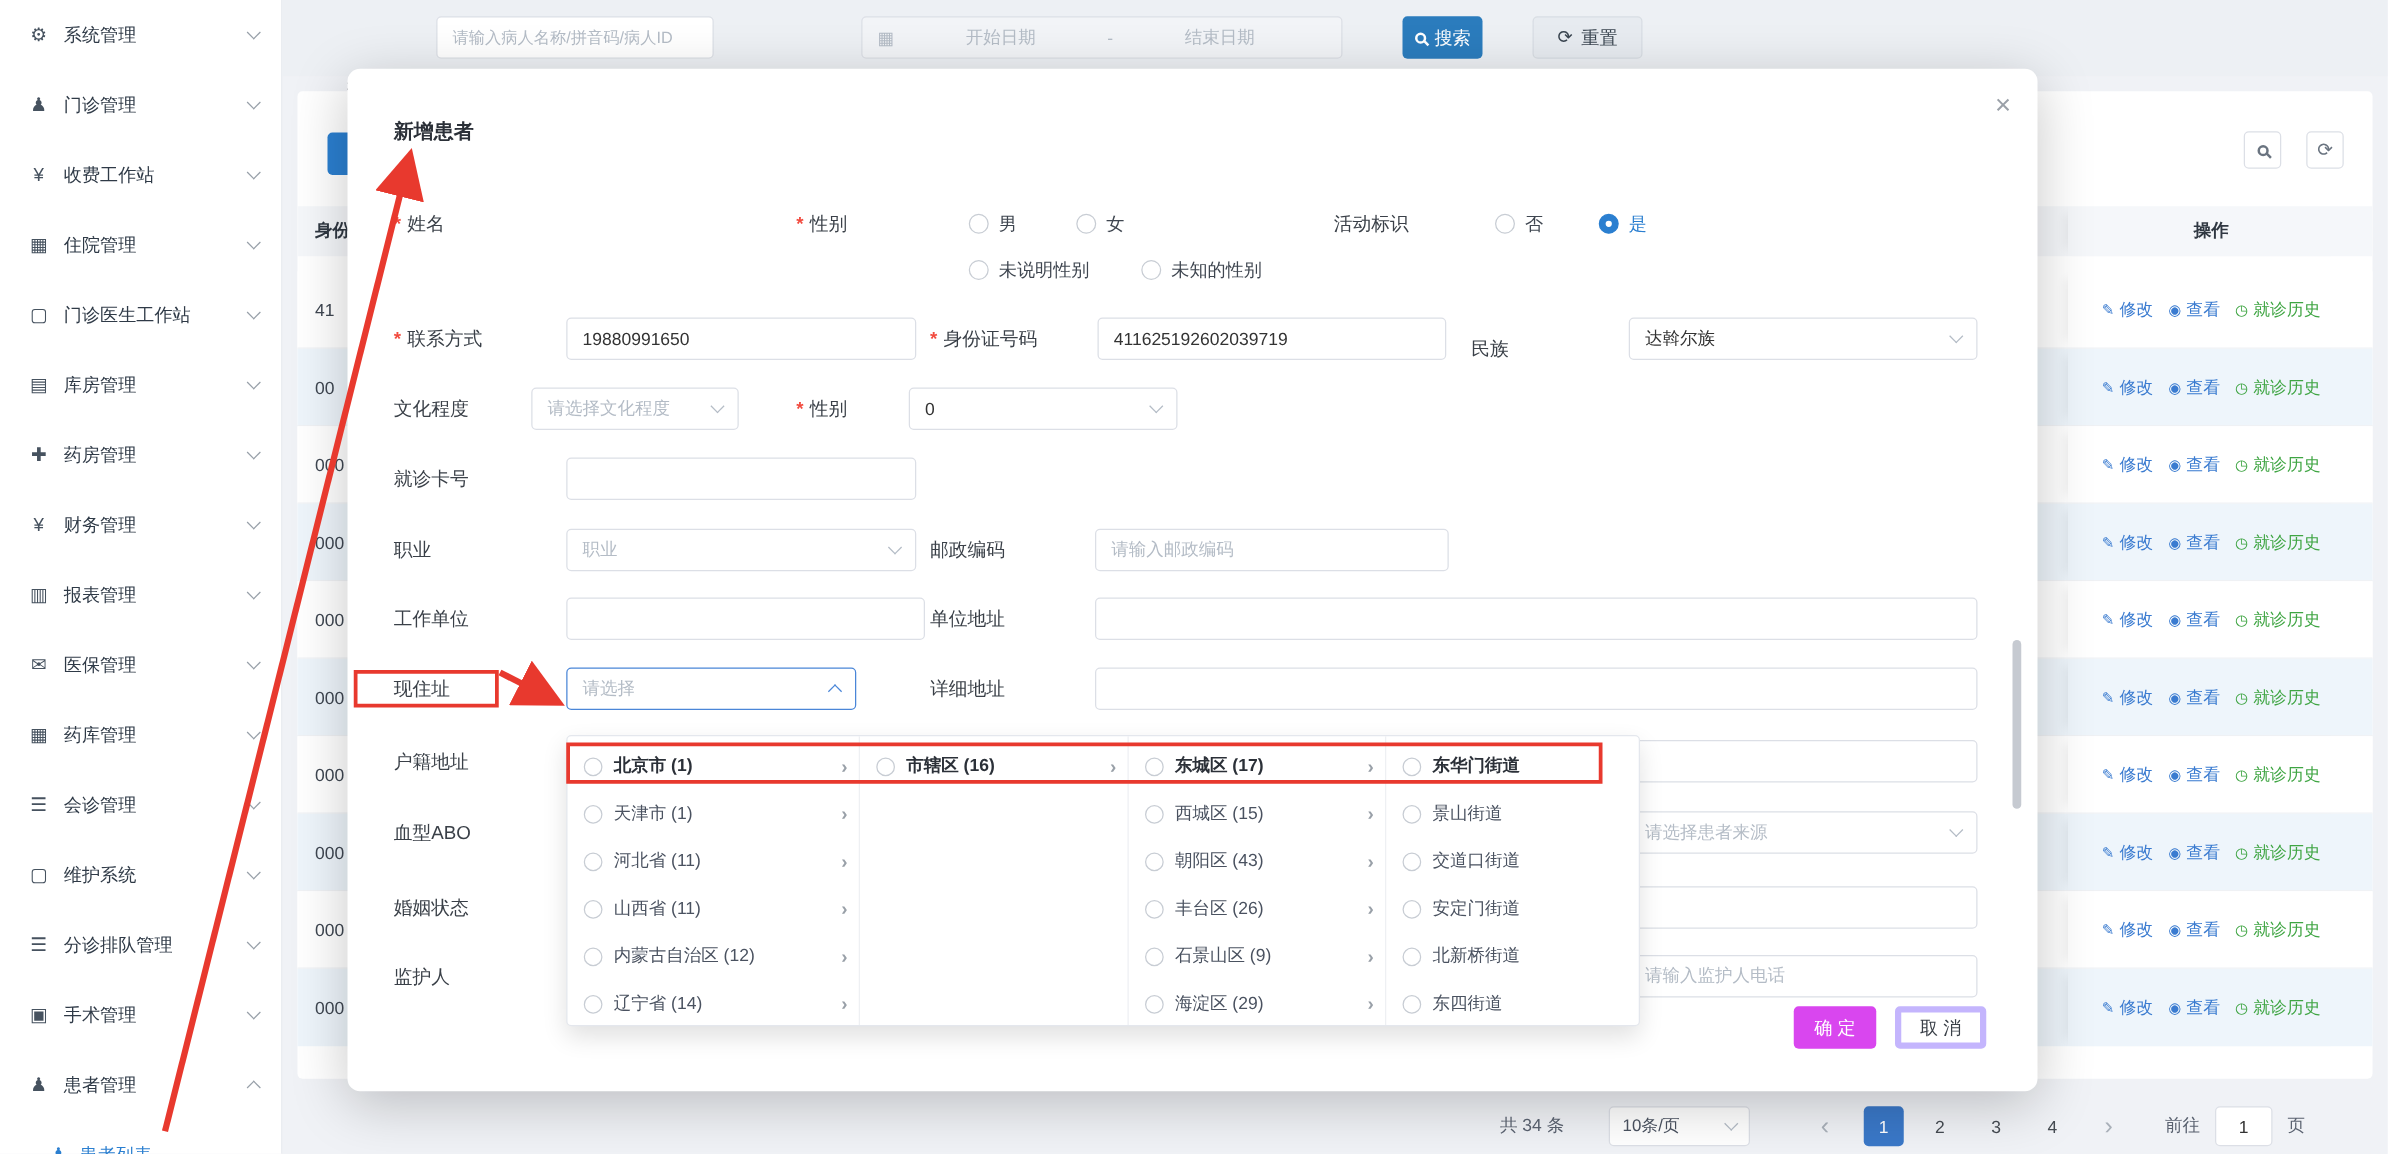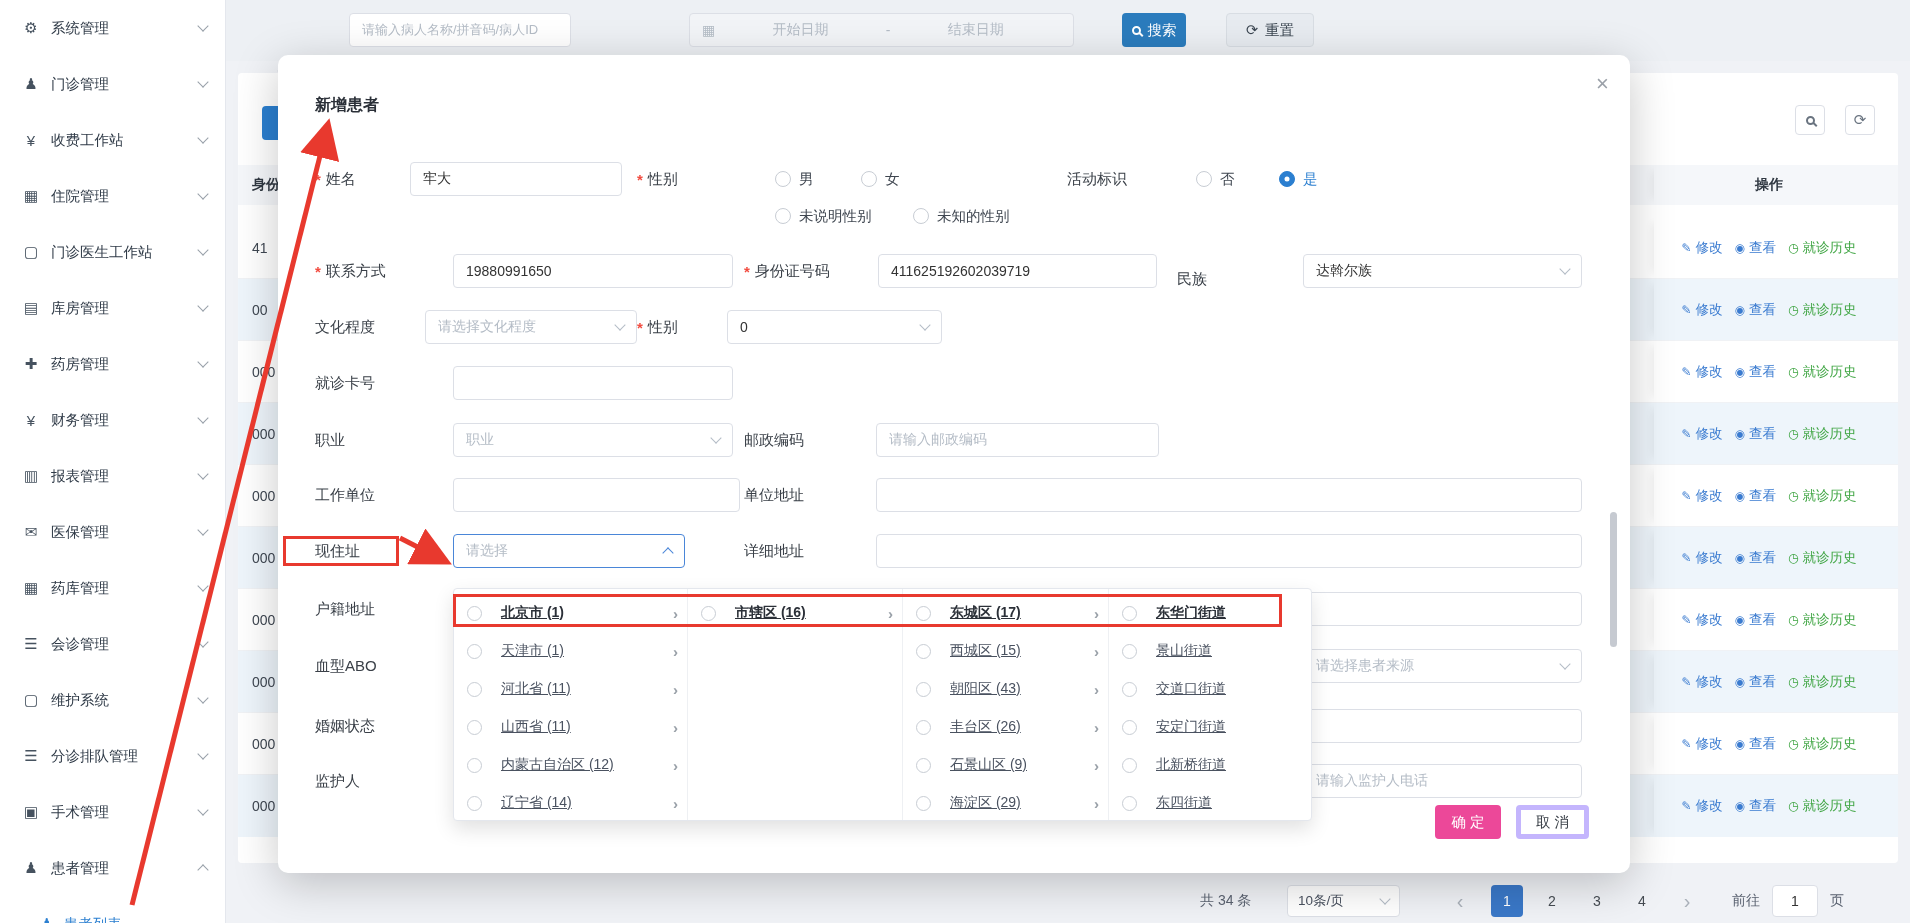--- a/index.html
+++ b/index.html
@@ -89,32 +89,32 @@
   .radio { position:absolute; height:34px; display:flex; align-items:center; gap:8px;
     font-size:14.5px; color:#3f4650; cursor:pointer; }
   .radio .c { width:16px; height:16px; border:1.5px solid #c8cdd4; border-radius:50%;
     background:#fff; flex:none; }
   .radio.on { color:#2b7fd0; }
   .radio.on .c { background:#2b7fd0; border-color:#2b7fd0; position:relative; }
   .radio.on .c::after { content:""; position:absolute; left:50%; top:50%; width:5px; height:5px;
     border-radius:50%; background:#fff; transform:translate(-50%,-50%); }
   .m-btn { position:absolute; height:34px; border-radius:4px; display:flex; align-items:center;
     justify-content:center; font-size:14.5px; cursor:pointer; }
-  .m-btn.primary { background:#ec4899; color:#fff; }
+  .m-btn.primary { background:#d946ef; color:#fff; }
   .m-btn.plain { background:#fff; border:5px solid #c4b5fd; color:#3a4048; }
   .scroll-thumb { position:absolute; left:1332px; top:457px; width:7px; height:135px;
     background:#c6cad1; border-radius:4px; z-index:11; }
 
   
   .cas-panel { position:absolute; left:175px; top:533px; width:859px; height:233px; background:#fff;
     border:1px solid #e4e7ed; border-radius:4px; box-shadow:0 8px 20px rgba(0,0,0,.12); z-index:6; }
   .cas-col { position:absolute; top:0; height:100%; padding-top:5px; border-right:1px solid #eef0f3; }
   .cas-col.last { border-right:none; }
-  .cas-item { height:38px; display:flex; align-items:center; gap:19px; padding:0 24px 0 13px;
-    position:relative; font-size:14px; color:#4a5260; cursor:pointer; white-space:nowrap; overflow:hidden;text-decoration:underline; }
+  .cas-item { height:38px; display:flex; align-items:center; gap:9px; padding:0 24px 0 13px;
+    position:relative; font-size:14px; color:#4a5260; cursor:pointer; white-space:nowrap; overflow:hidden; }
   .cas-item .c { width:15px; height:15px; border:1.5px solid #c8cdd4; border-radius:50%; flex:none; background:#fff; }
   .cas-item.active { font-weight:bold; color:#2b3038; }
   .cas-arrow { position:absolute; right:9px; color:#99a0a8; font-weight:bold; font-size:15px; }
 
   
   .anno-box { position:absolute; border:3px solid #e8392e; z-index:50; pointer-events:none; }
   .anno-svg { position:absolute; left:0; top:0; z-index:50; pointer-events:none; }
 </style>
 </head>
 <body>
@@ -434,23 +434,20 @@
   </div>
 <div class="pg-text" style="left:1732px;">前往</div>
 <div class="goto-inp" style="left:1772px;">1</div>
 <div class="pg-text" style="left:1830px;">页</div>
 
 <div class="modal">
   <div class="m-title">新增患者</div>
   <div class="m-close">×</div>
 
   <div class="lbl req" style="left:37px; top:107px;">姓名</div>
-  <div class="inp" style="left:132px; top:107px; width:212px;">
-      <span>牢大</span>
-    </div>
   <div class="lbl req" style="left:359px; top:107px;">性别</div>
   <div class="radio" style="left:497px; top:107px;">
       <span class="c"></span>
       <span>男</span>
     </div>
   <div class="radio" style="left:583px; top:107px;">
       <span class="c"></span>
       <span>女</span>
     </div>
   <div class="lbl" style="left:789px; top:107px;">活动标识</div>
@@ -480,21 +477,21 @@
   <div class="inp" style="left:600px; top:199px; width:279px;">
       <span>411625192602039719</span>
     </div>
   <div class="lbl" style="left:899px; top:207px;text-align:center;">民族</div>
   <div class="inp sel" style="left:1025px; top:199px; width:279px;">
       <span>达斡尔族</span>
       <span class="schev"></span>
     </div>
 
   <div class="lbl" style="left:37px; top:255px;">文化程度</div>
-  <div class="inp sel" style="left:147px; top:255px; width:212px;">
+  <div class="inp sel" style="left:147px; top:255px; width:166px;">
       <span class="ph">请选择文化程度</span>
       <span class="schev"></span>
     </div>
   <div class="lbl req" style="left:359px; top:255px;">性别</div>
   <div class="inp sel" style="left:449px; top:255px; width:215px;">
       <span>0</span>
       <span class="schev"></span>
     </div>
 
   <div class="lbl" style="left:37px; top:311px;">就诊卡号</div>

